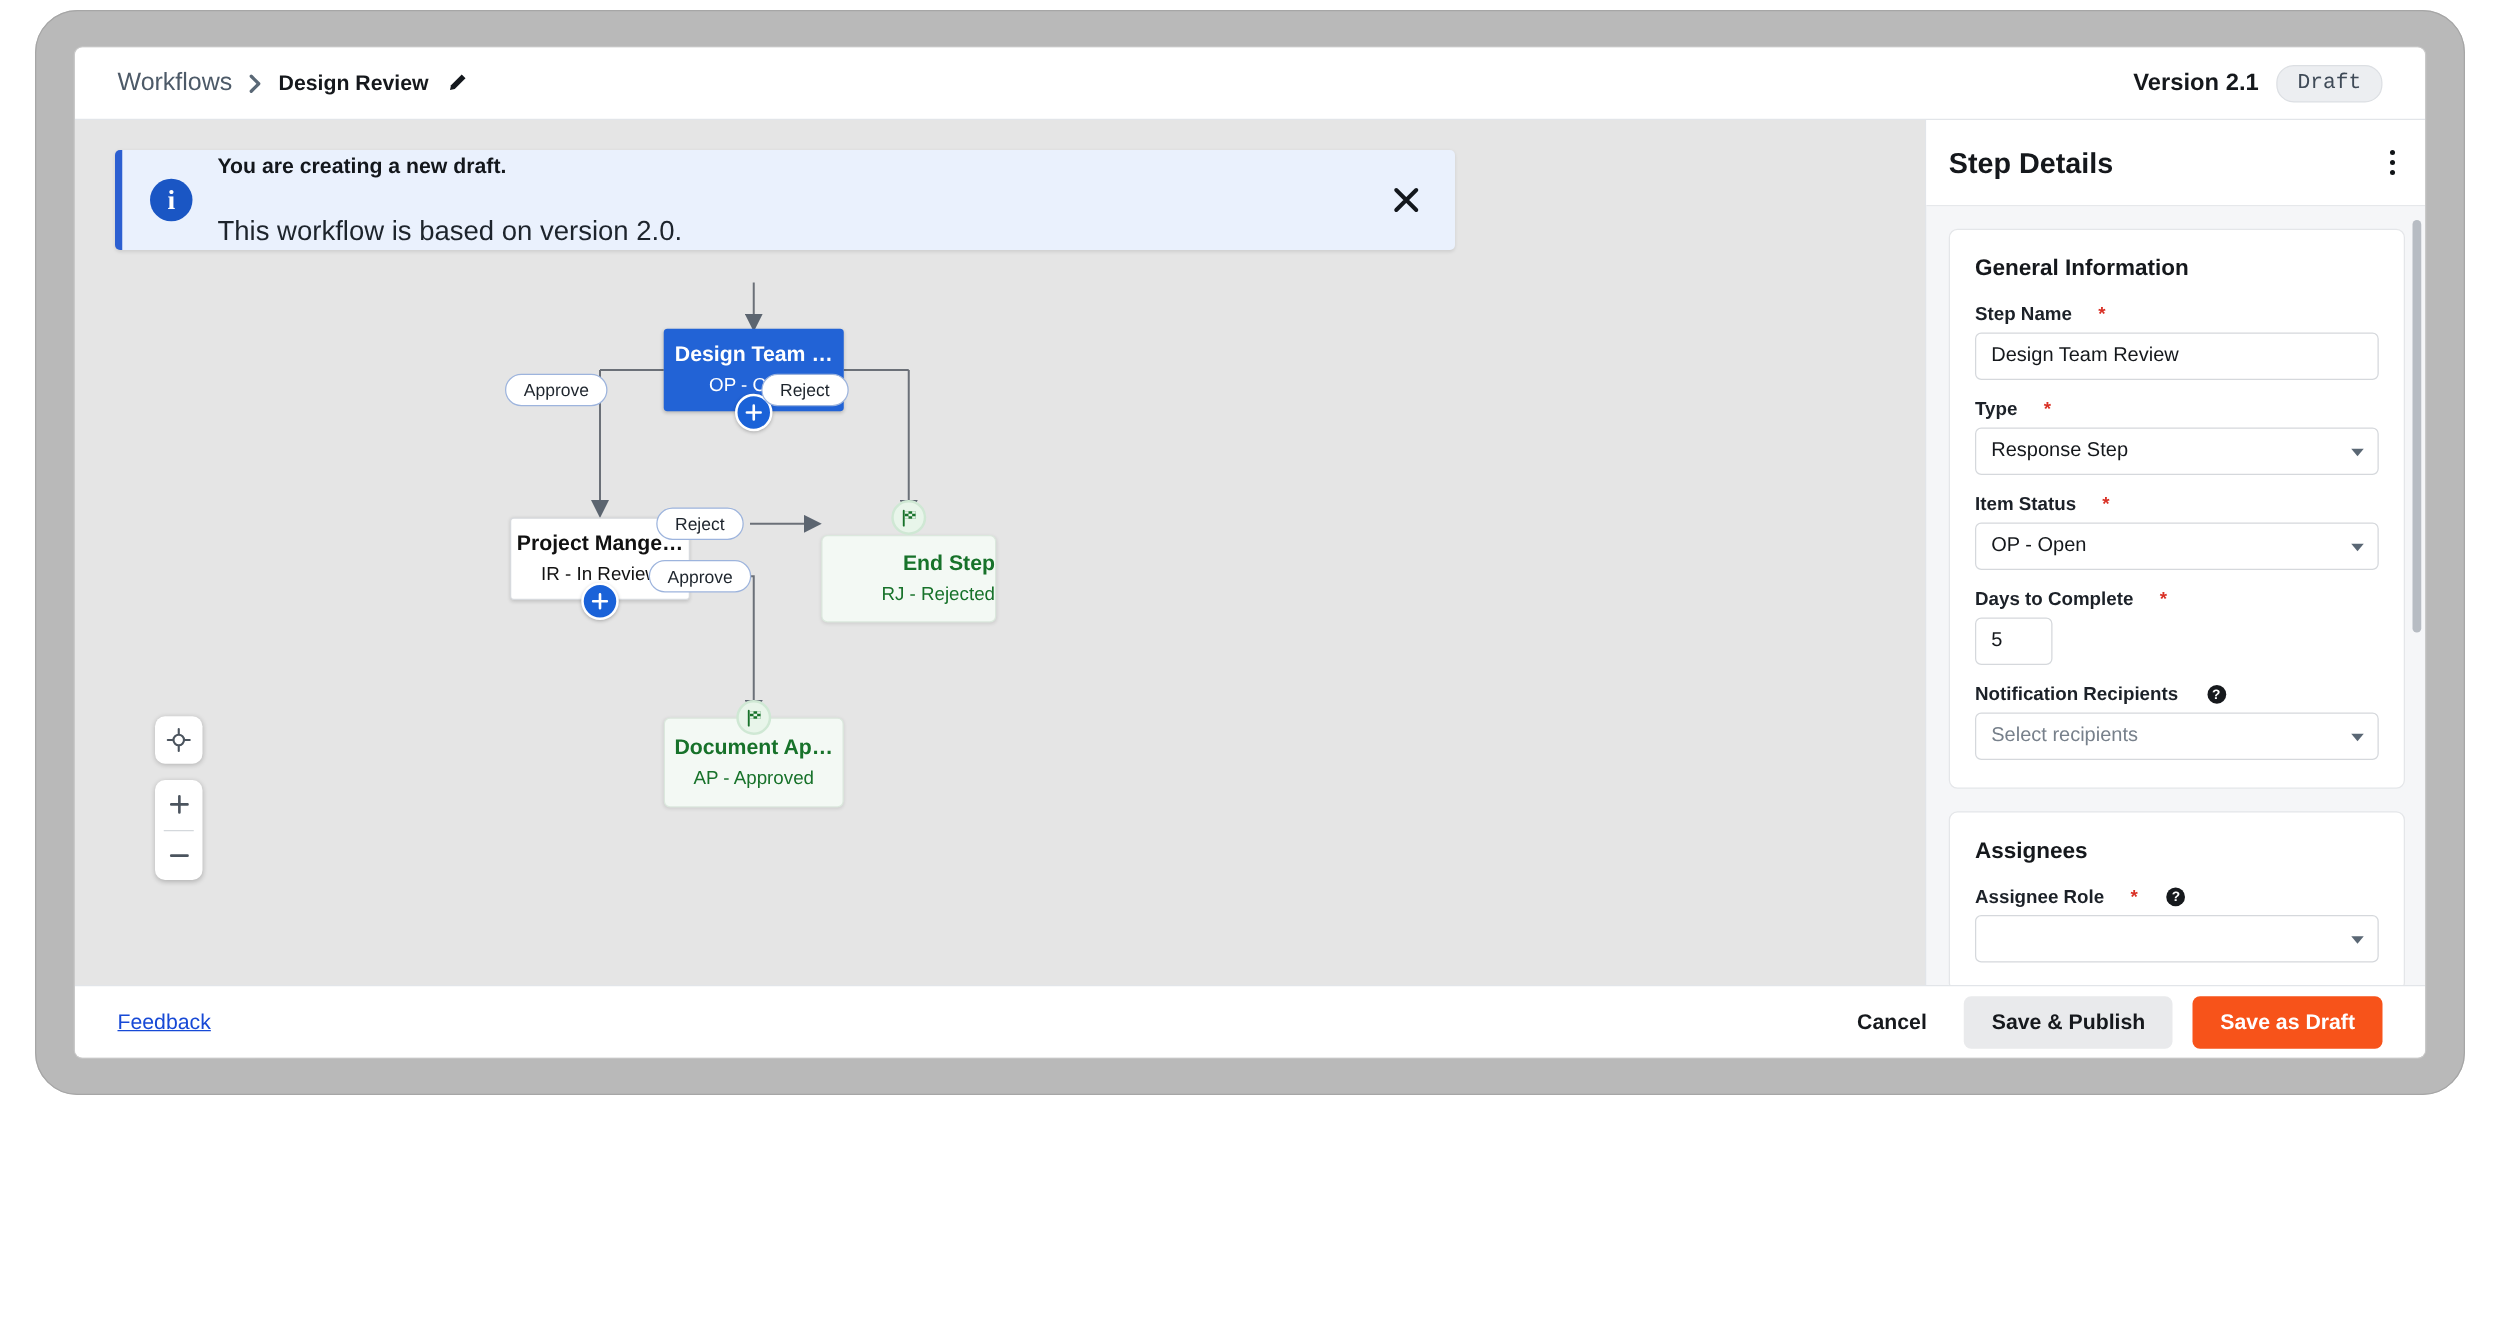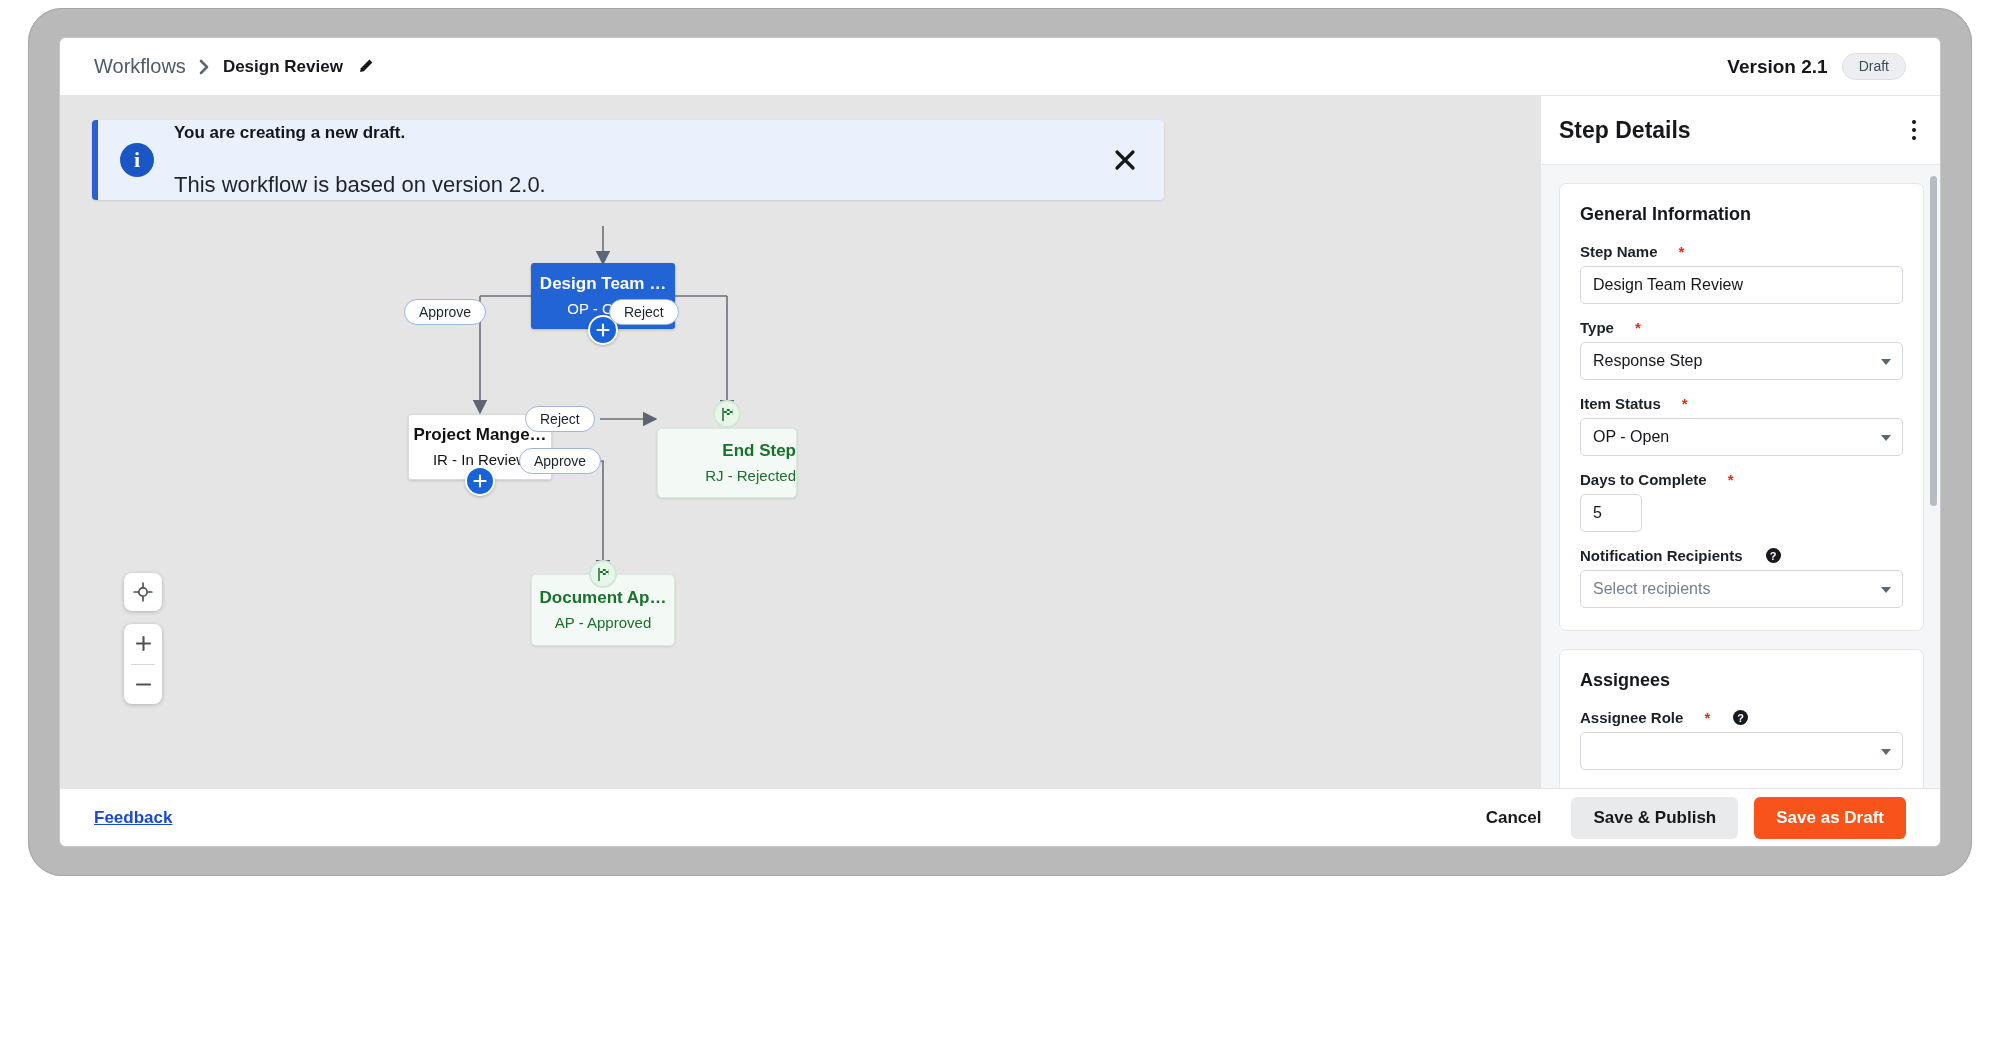--- a/index.html
+++ b/index.html
@@ -34,22 +34,22 @@
     background:#fff; border-bottom:1px solid #e2e5e9;
     display:flex; align-items:center; padding:0 34px;
   }
   .crumb-link { font-size:20px; color:#4d5a68; cursor:pointer; }
   .crumb-sep { margin:0 12px; display:flex; align-items:center; color:#5a6876; }
   .crumb-cur { font-size:17px; font-weight:bold; color:#15181c; }
   .pencil { margin-left:14px; display:flex; align-items:center; cursor:pointer; }
   #topbar-right { margin-left:auto; display:flex; align-items:center; gap:14px; }
   .version-txt { font-size:19px; font-weight:bold; color:#15181c; }
   .draft-badge {
-    font-size:14px; color:#3f4a57; background:#eceef1;
-    border:1px solid #dcdfe3; border-radius:14px; padding:4px 16px 5px;
+    font-size:17px; color:#3f4a57; background:#eceef1;
+    border:1px solid #dcdfe3; border-radius:14px; padding:4px 16px 5px;font-family:Liberation Mono, monospace;
   }
 
   
   #bodyarea { position:absolute; left:0; top:58px; right:0; bottom:58px; display:flex; }
 
   
   #canvas {
     position:relative; flex:1 1 auto; background:#e5e5e5; overflow:hidden;
   }
 
@@ -199,21 +199,21 @@
   }
 
   
   #footer {
     position:absolute; left:0; right:0; bottom:0; height:58px;
     background:#fff; border-top:1px solid #e2e5e9;
     display:flex; align-items:center; padding:0 34px;
   }
   #feedback {
     font-size:17px; color:#1749d6; text-decoration:underline;
-    font-weight:bold; cursor:pointer;
+    font-weight:normal; cursor:pointer;
   }
   #footer-right { margin-left:auto; display:flex; align-items:center; gap:16px; }
   .btn { font-size:17px; font-weight:bold; border-radius:6px; cursor:pointer; border:none; font-family:"Liberation Sans",sans-serif; }
   .btn-cancel { background:transparent; color:#16191d; padding:10px 14px; }
   .btn-publish { background:#e9eaec; color:#16191d; padding:11px 22px; }
   .btn-draft { background:#f7531a; color:#fff; padding:11px 22px; }
 </style>
 </head>
 <body>
 

